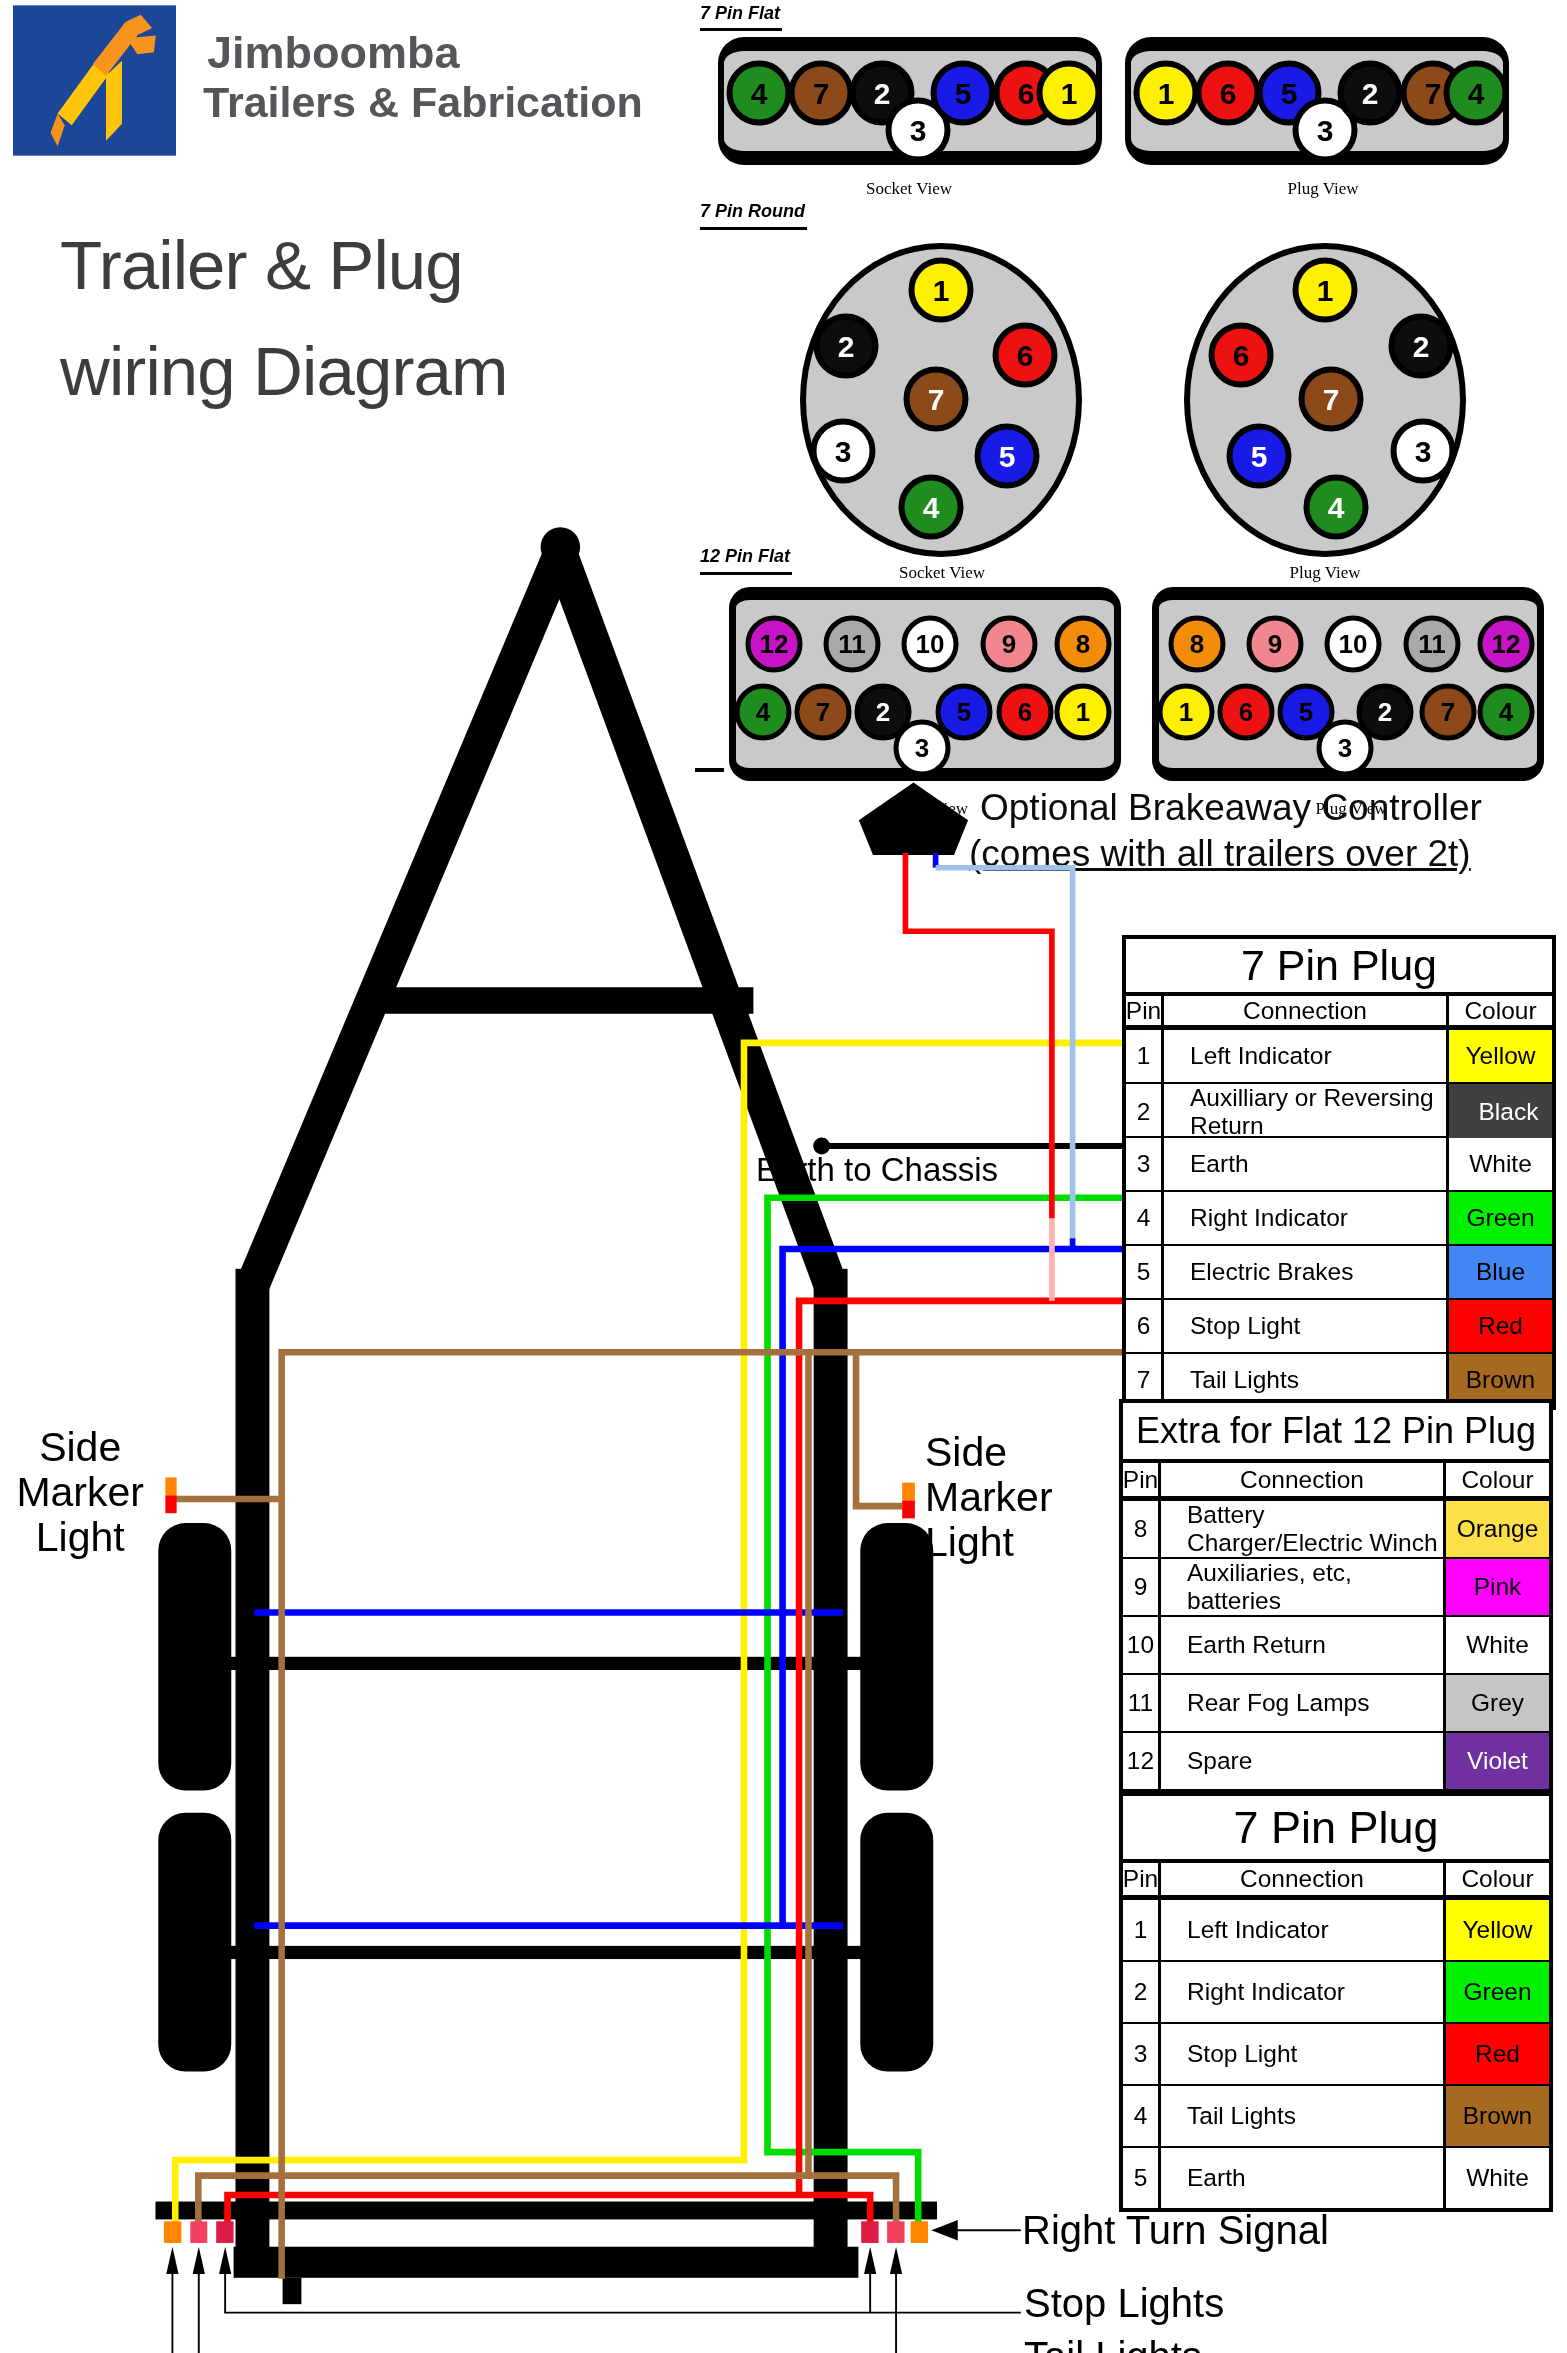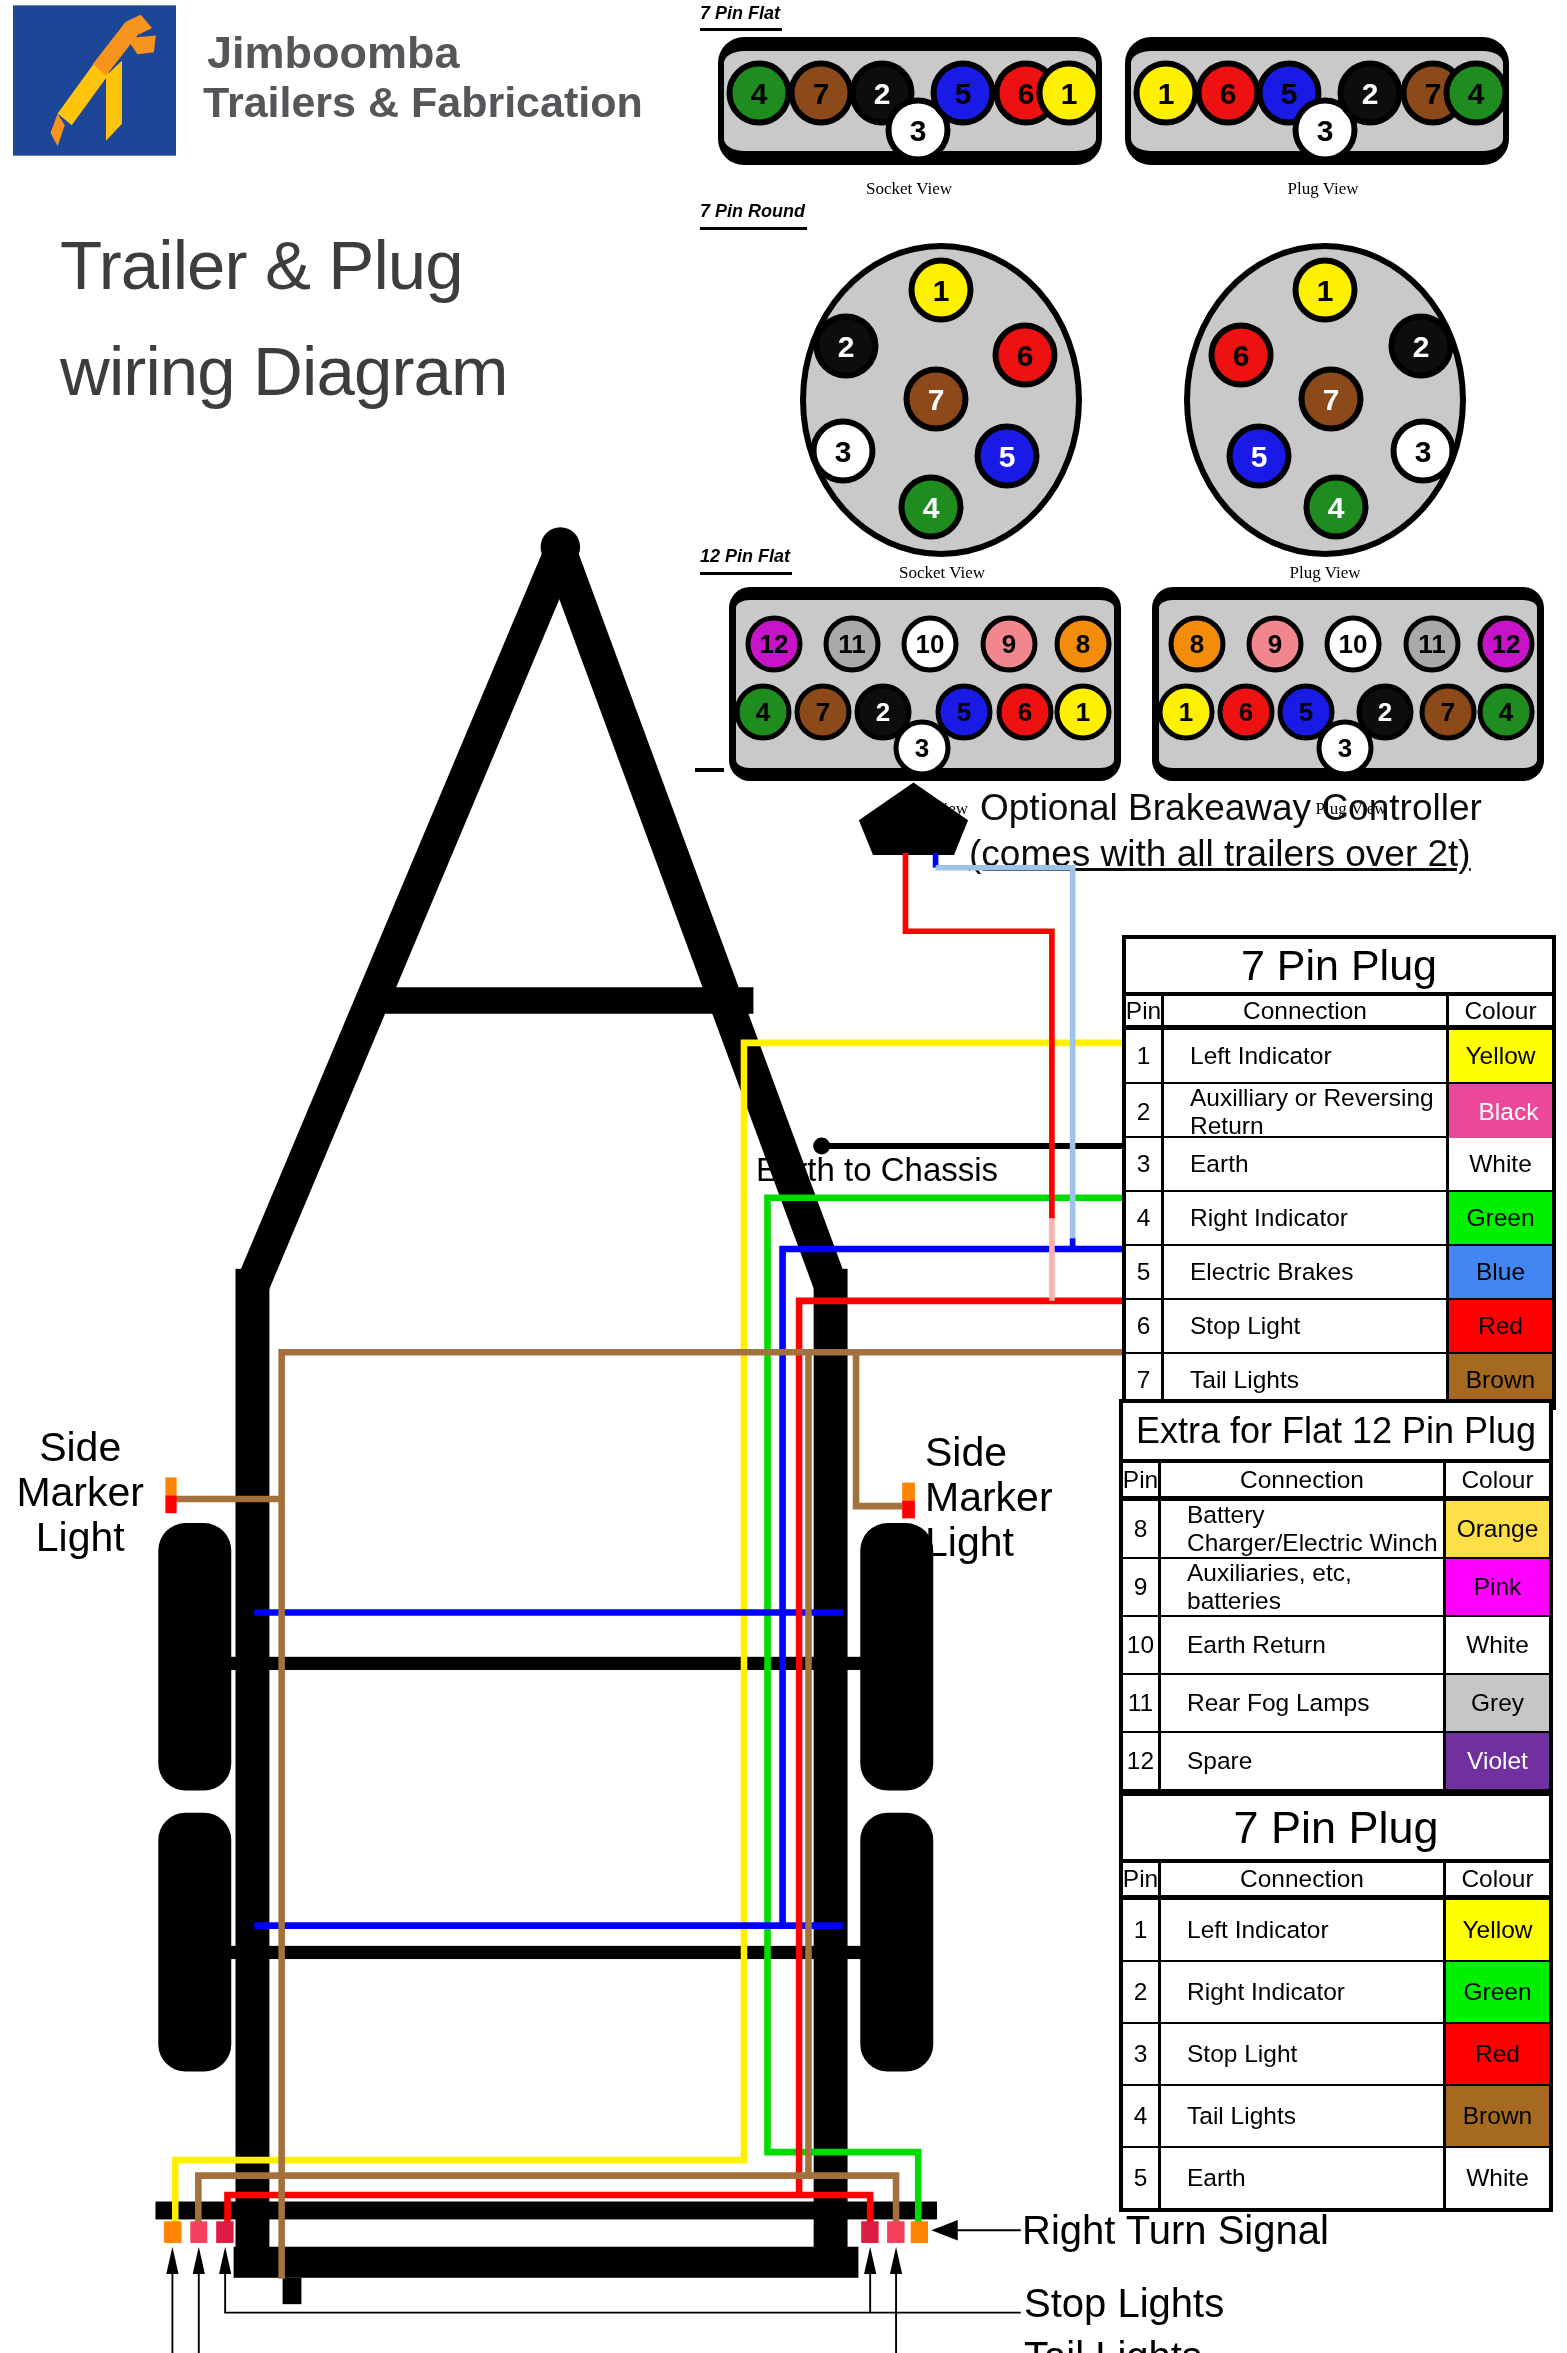--- a/index.html
+++ b/index.html
@@ -235,21 +235,21 @@
       </div>
     <div>
         <div class="trow">
           <div class="td td-pin">1</div>
           <div class="td td-conn">Left Indicator</div>
           <div class="td td-col" style="background: rgb(255, 255, 0); color: rgb(0, 0, 0);">Yellow</div>
         </div>
         <div class="trow">
           <div class="td td-pin">2</div>
           <div class="td td-conn">Auxilliary or Reversing Return</div>
-          <div class="td td-col" style="background: #ec4899; color: rgb(255, 255, 255); padding-left: 16px;">Black</div>
+          <div class="td td-col" style="background: #404040; color: rgb(255, 255, 255); padding-left: 16px;">Black</div>
         </div>
         <div class="trow">
           <div class="td td-pin">3</div>
           <div class="td td-conn">Earth</div>
           <div class="td td-col" style="background: rgb(255, 255, 255); color: rgb(0, 0, 0);">White</div>
         </div>
         <div class="trow">
           <div class="td td-pin">4</div>
           <div class="td td-conn">Right Indicator</div>
           <div class="td td-col" style="background: rgb(0, 240, 0); color: rgb(0, 0, 0);">Green</div>

